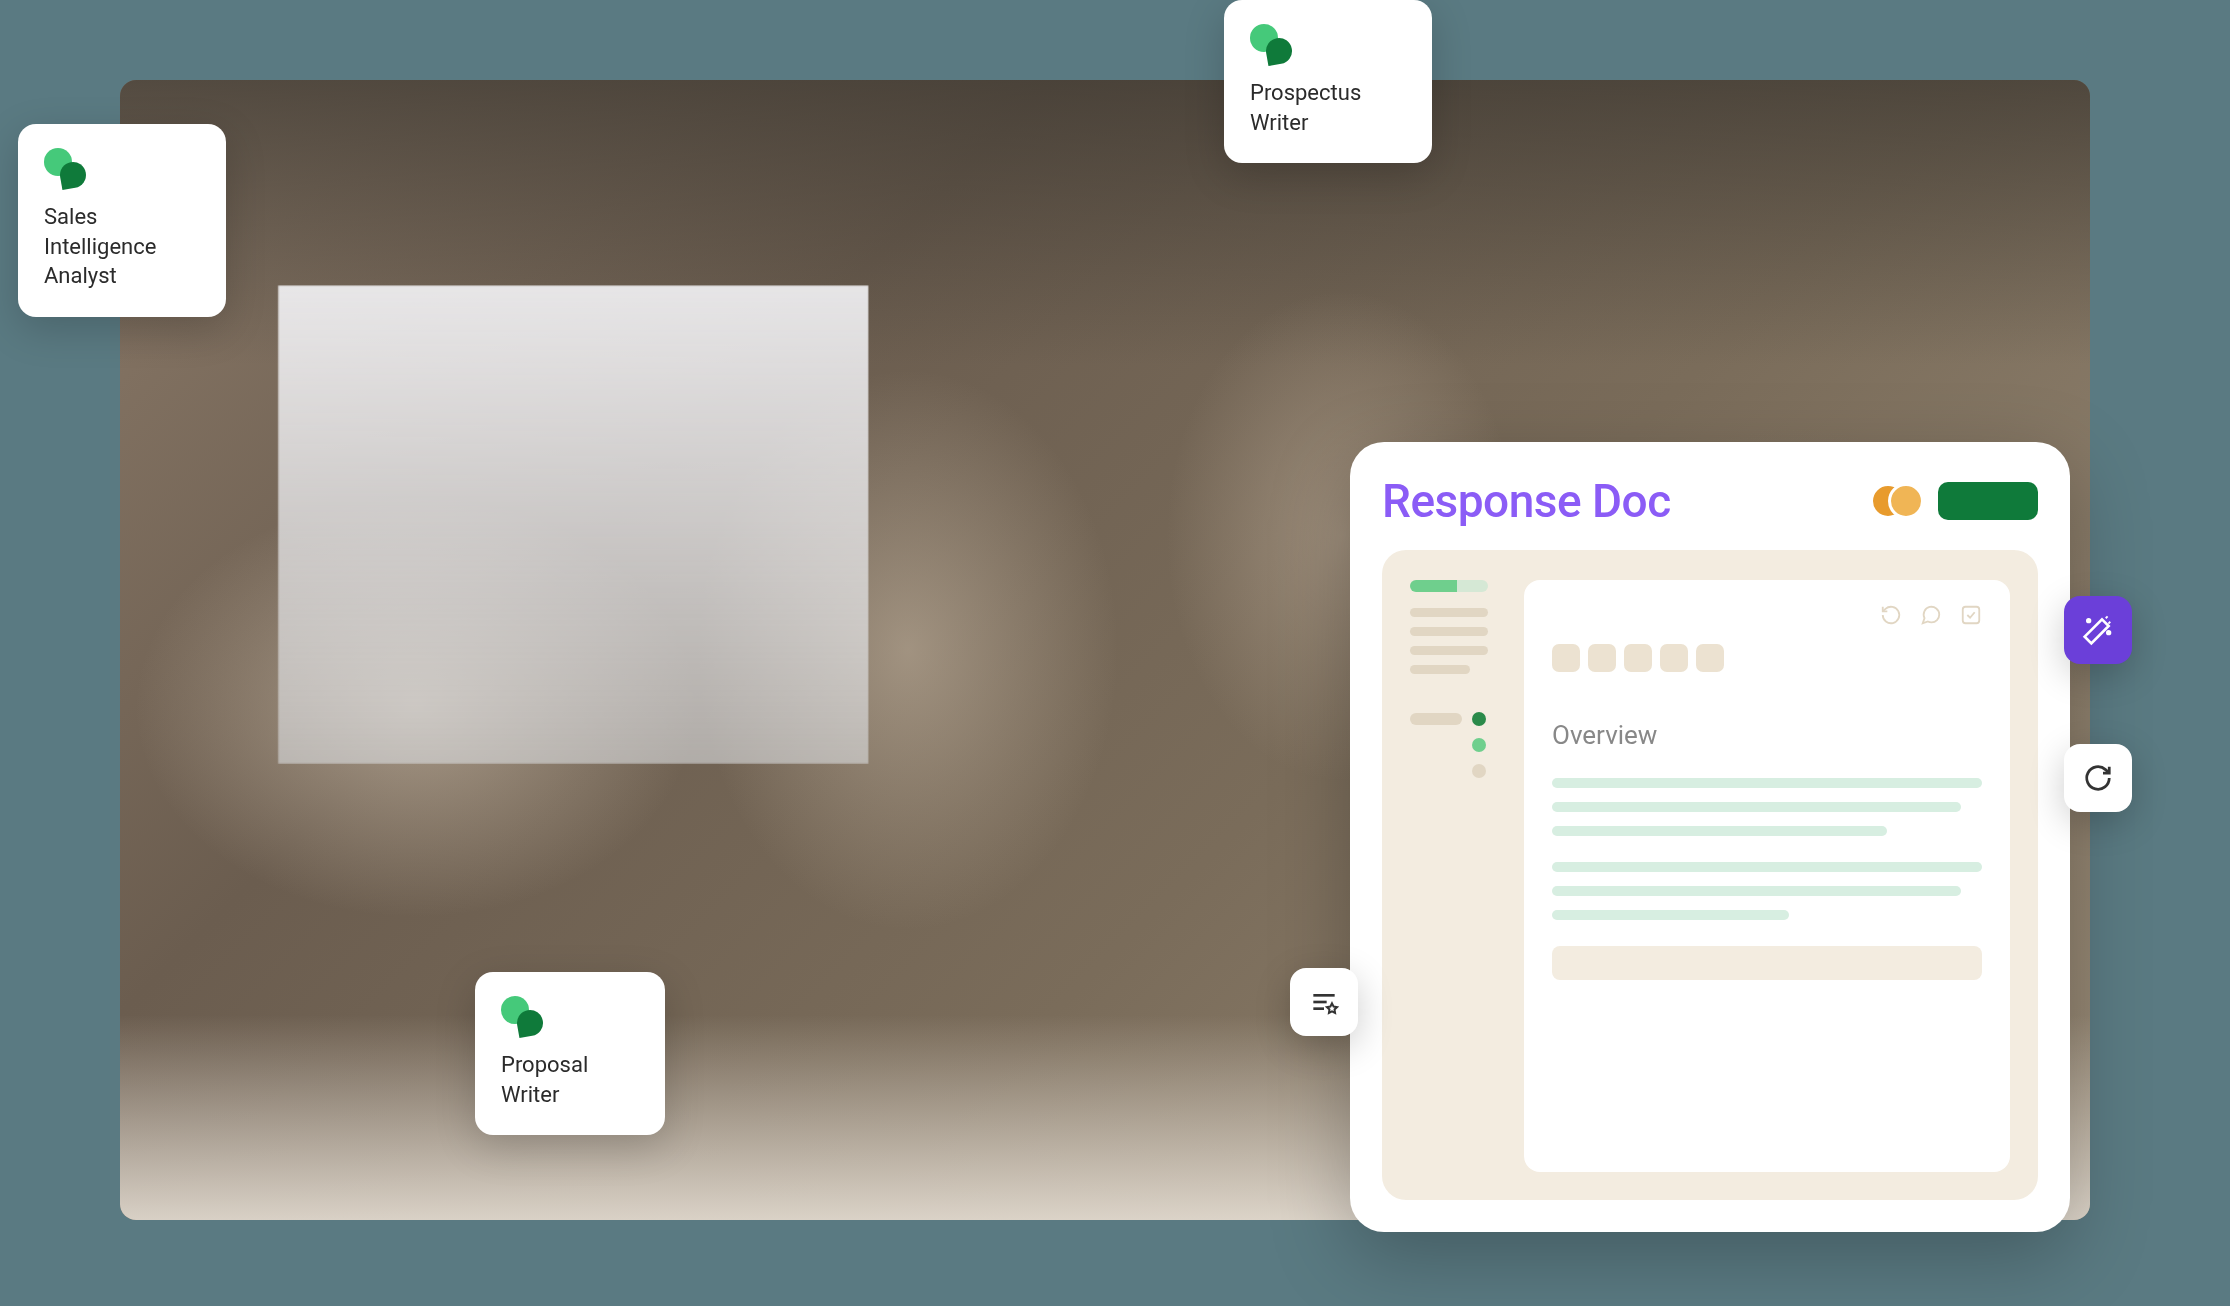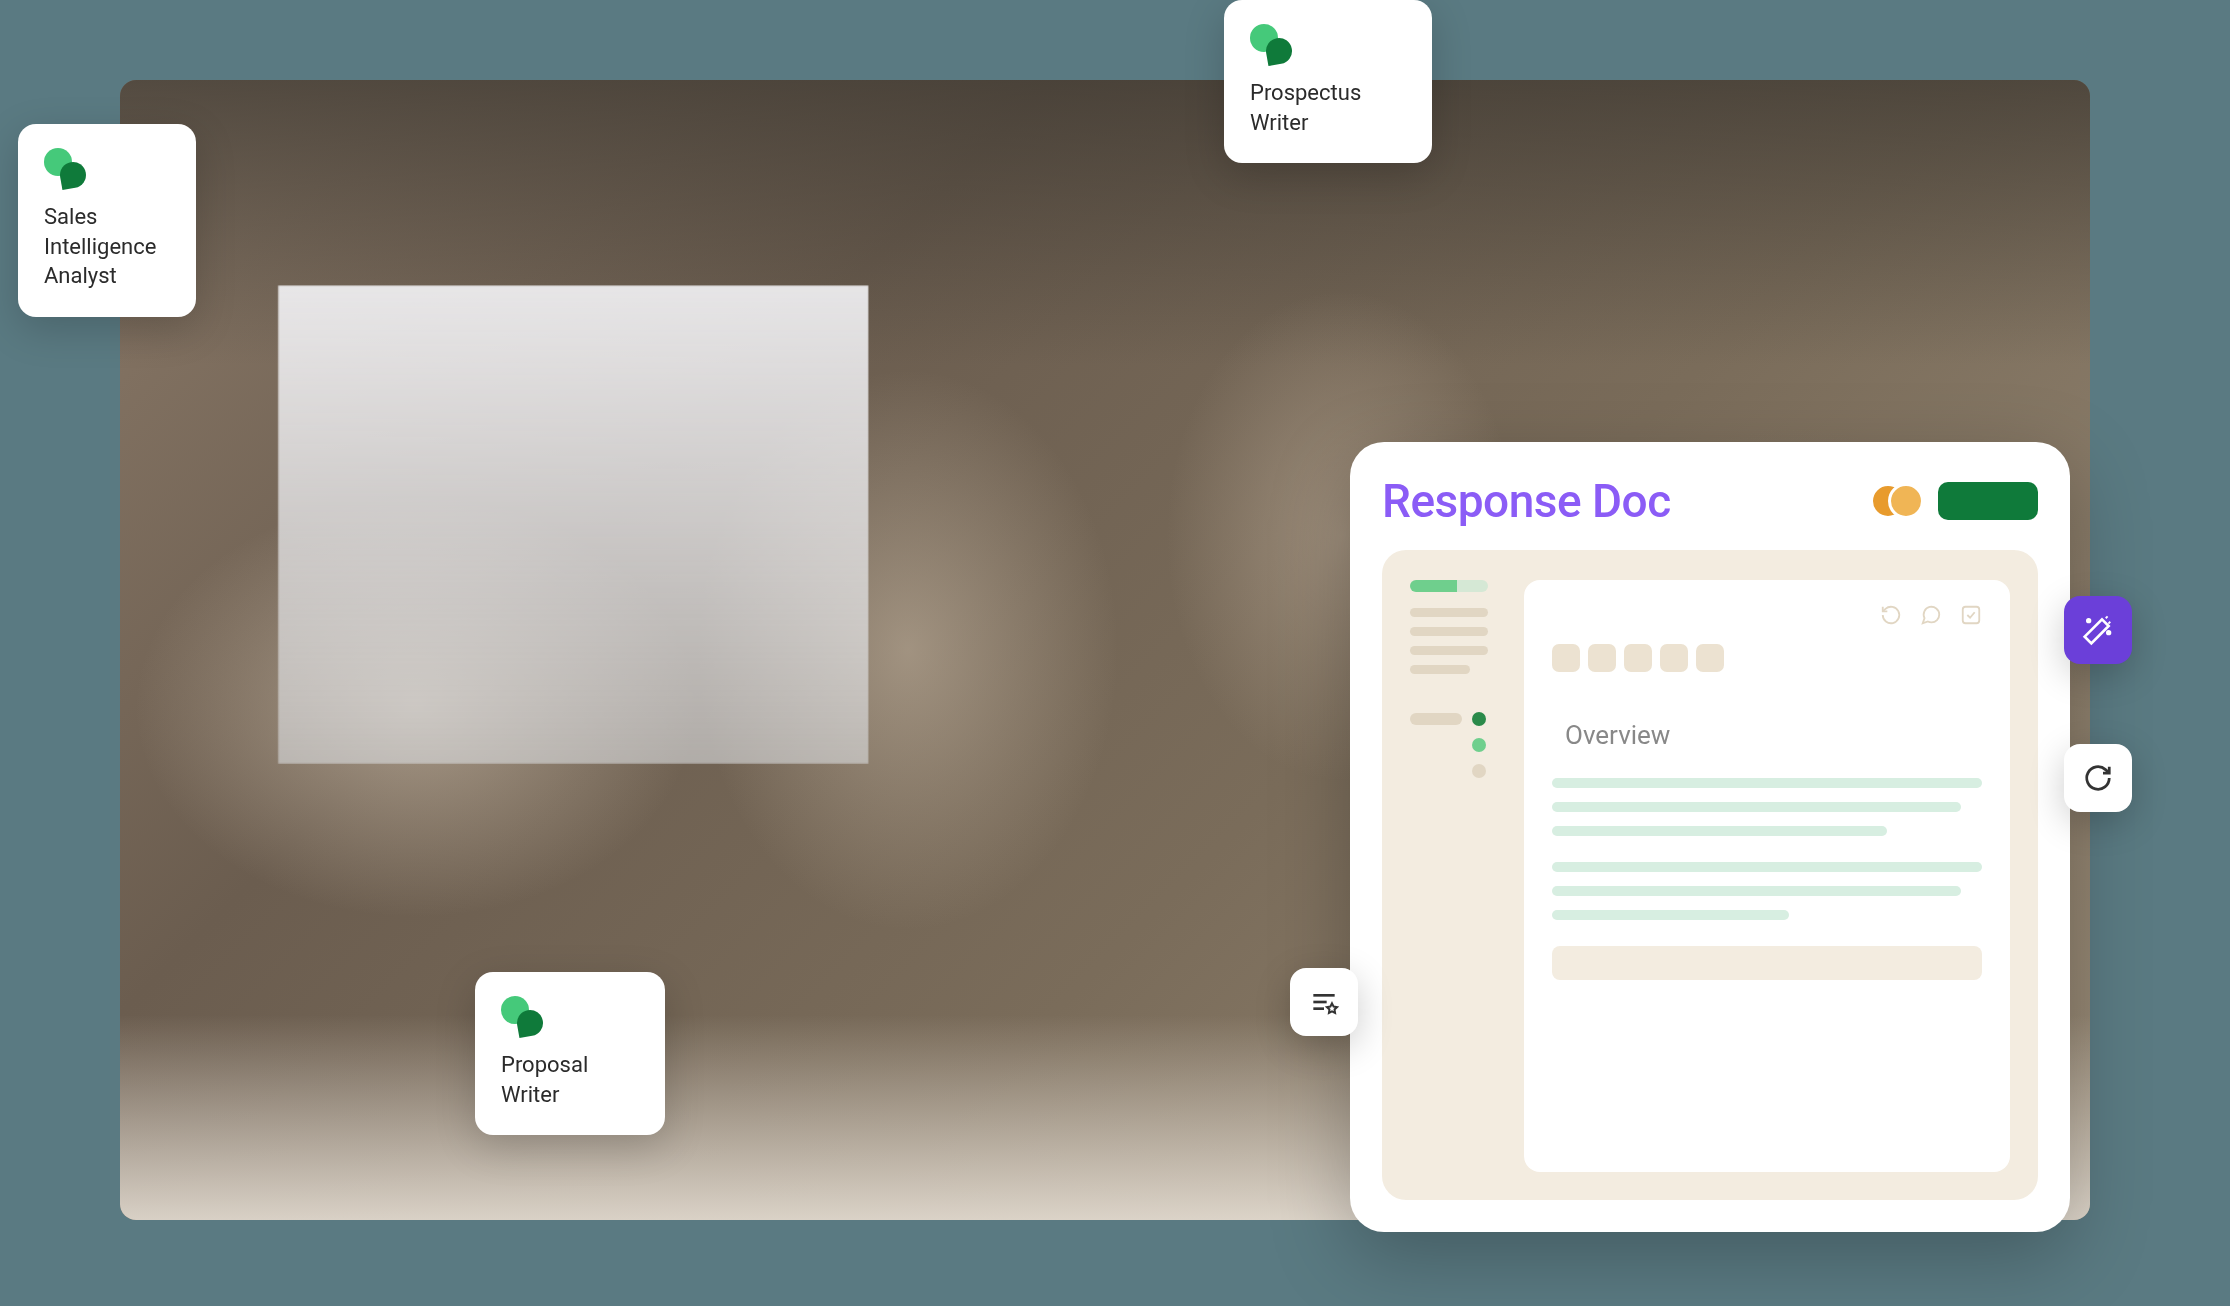--- a/index.html
+++ b/index.html
@@ -75,21 +75,21 @@
   border-radius: 50% 50% 50% 0;
   transform: rotate(-10deg);
 }
 .tool-card .label {
   font-size: 22px;
   line-height: 1.35;
   color: #2b2b2b;
   margin-top: 13px;
 }
 
-.tool-card.sales { left: 18px; top: 124px; width: 178px; }
+.tool-card.sales { left: 18px; top: 124px; width: 208px; }
 .tool-card.prospectus { left: 1224px; top: 0; width: 208px; }
 .tool-card.proposal { left: 475px; top: 972px; width: 190px; }
 
 
 .doc-panel {
   position: absolute;
   left: 1350px;
   top: 442px;
   width: 720px;
   height: 790px;
@@ -210,21 +210,20 @@
 }
 .chip {
   width: 28px; height: 28px;
   background: #ece2d1;
   border-radius: 7px;
 }
 .overview-title {
   font-size: 26px;
   color: #888;
   margin-bottom: 28px;
-  margin-left: 13px;
 }
 .text-line {
   height: 10px;
   background: #d7eee1;
   border-radius: 5px;
   margin-bottom: 14px;
 }
 .text-line.w100 { width: 100%; }
 .text-line.w95 { width: 95%; }
 .text-line.w80 { width: 78%; }

